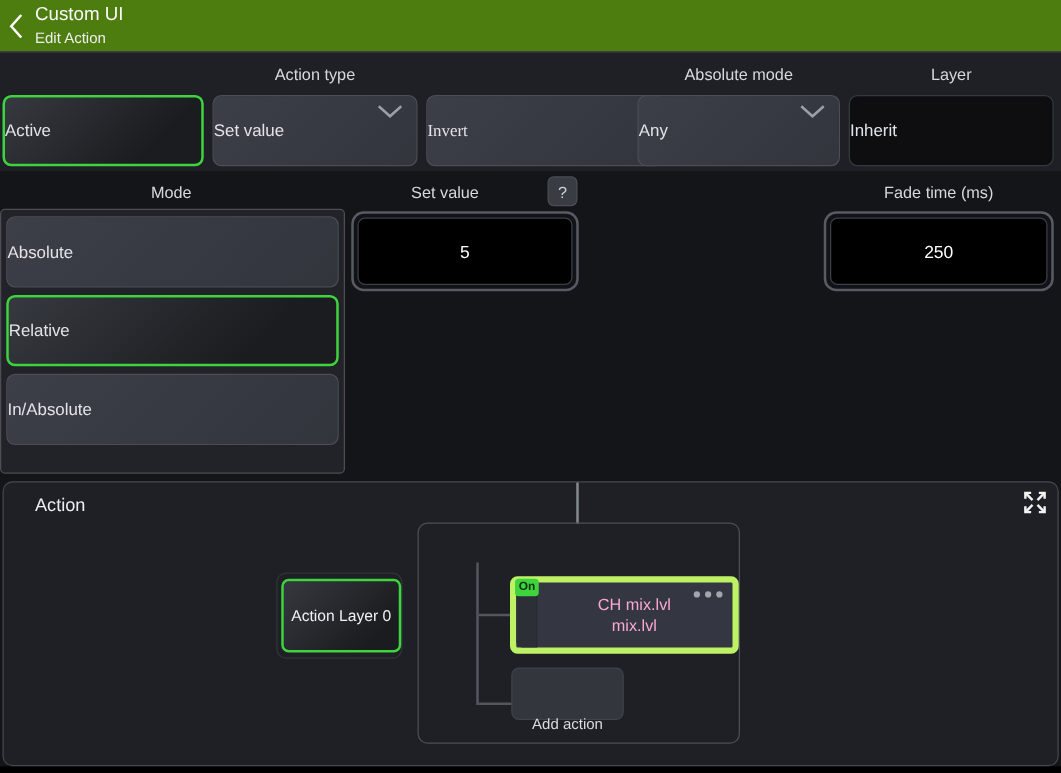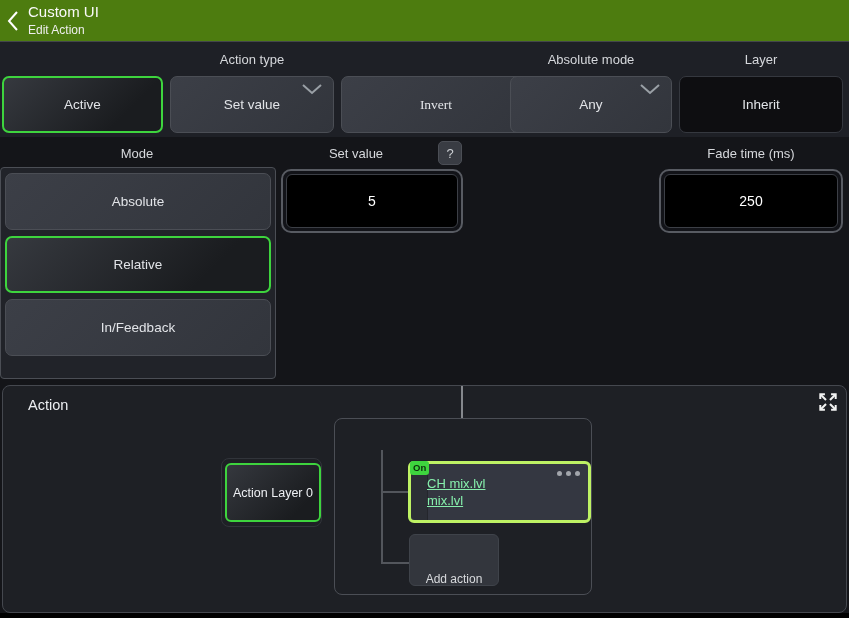--- a/index.html
+++ b/index.html
@@ -12,21 +12,21 @@
             align-items:center;justify-content:center;cursor:pointer;}
   .tb-title{position:absolute;left:28px;top:3px;font-size:15px;color:#fafafa;}
   .tb-sub{position:absolute;left:28px;top:23px;font-size:12px;color:#eeeeee;}
   
   .content-bg{position:absolute;left:0;top:41px;width:849px;height:572px;background:#141519;}
   .row1-panel{position:absolute;left:0;top:41px;width:849px;height:96px;
               background:#1e2026;border-top:1px solid #43464b;box-sizing:border-box;}
   .lbl{position:absolute;width:160px;text-align:center;font-size:13px;color:#d6d8dc;}
   
   .btn{position:absolute;box-sizing:border-box;display:flex;align-items:center;
-       justify-content:center;font-size:13.5px;color:#e2e4e8;border-radius:7px;
+       justify-content:flex-start;font-size:13.5px;color:#e2e4e8;border-radius:7px;
        background:linear-gradient(135deg,#3c3f47 0%,#32353c 100%);
        border:1px solid #4b4e55;cursor:pointer;}
   .btn.selected{border:2px solid #3ed43e;
        background:linear-gradient(135deg,#36393f 0%,#1a1c1f 75%);}
   .btn.dark{background:#0e0e11;border:1px solid #35383f;}
   .chev{position:absolute;top:6px;right:10px;}
   .row1-btn{top:76px;height:57px;}
   
   .mode-box{position:absolute;left:0;top:167px;width:276px;height:212px;box-sizing:border-box;
             border:1px solid #4b4e55;border-radius:4px;background:#212329;}
@@ -49,31 +49,31 @@
   .action-box{position:absolute;left:331px;top:32px;width:258px;height:177px;box-sizing:border-box;
               border:1px solid #4b4e55;border-radius:8px;}
   .action-title{position:absolute;left:25px;top:11px;font-size:14.5px;color:#eceef2;}
   .layer-outline{position:absolute;left:218px;top:72px;width:101px;height:69px;box-sizing:border-box;
                  border:1px solid #31343a;border-radius:8px;}
   .layer-node{position:absolute;left:222px;top:77px;width:96px;height:59px;box-sizing:border-box;
               border:2px solid #3ed43e;border-radius:6px;display:flex;align-items:center;
               justify-content:center;font-size:12.5px;color:#eef0f4;
               background:linear-gradient(135deg,#35383e 0%,#1a1c1f 80%);cursor:pointer;}
   .ch-node{position:absolute;left:405px;top:75px;width:183px;height:62px;box-sizing:border-box;
-           background:#343741;border:3px solid #bef264;border-radius:6px;cursor:pointer;}
+           background:#343741;border:5px solid #bef264;border-radius:6px;cursor:pointer;}
   .ch-strip{position:absolute;left:0;top:0;bottom:0;width:16px;background:#2c2f36;
             border-right:1px solid #24262c;border-radius:5px 0 0 5px;}
   .on-badge{position:absolute;left:-1px;top:-3px;background:#3ed43e;color:#0b2e0b;
             font-size:9.5px;font-weight:bold;padding:2px 3px;border-radius:3px;line-height:1;
             cursor:pointer;}
   .dots{position:absolute;right:8px;top:7px;display:flex;gap:4px;cursor:pointer;}
   .dots i{width:5px;height:5px;border-radius:50%;background:#a2a5ab;display:block;}
   .ch-text{position:absolute;left:16px;right:0;top:0;bottom:0;display:flex;flex-direction:column;
-           align-items:flex-start;justify-content:center;gap:2px;font-size:13px;color:#86efac;text-decoration:underline;}
-  .add-btn{position:absolute;left:406px;top:148px;width:90px;height:52px;box-sizing:border-box;
+           align-items:center;justify-content:center;gap:2px;font-size:13px;color:#f9a8d4;}
+  .add-btn{position:absolute;left:406px;top:148px;width:90px;height:42px;box-sizing:border-box;
            background:#33363d;border:1px solid #3f434a;border-radius:6px;display:flex;
            flex-direction:column;align-items:center;padding-top:4px;cursor:pointer;gap:32px;}
   .add-lbl{font-size:12px;color:#d8dadd;margin-top:1px;}
 </style>
 </head>
 <body>
 
 <div id="app">
 
   <div class="topbar">
@@ -121,21 +121,21 @@
   <div class="lbl" style="left:671px;top:146px;">Fade time (ms)</div>
 
   <div class="mode-box">
     <div class="btn mode-btn" style="top:5px;">
       <span>Absolute</span>
     </div>
     <div class="btn mode-btn selected" style="top:68px;">
       <span>Relative</span>
     </div>
     <div class="btn mode-btn" style="top:131px;">
-      <span>In/Feedback</span>
+      <span>In/Absolute</span>
     </div>
   </div>
 
   <div class="input-outer" style="left:281px;top:169px;width:182px;height:64px;">
     <div class="input-inner">5</div>
   </div>
   <div class="input-outer" style="left:659px;top:169px;width:184px;height:64px;">
     <div class="input-inner">250</div>
   </div>
 

